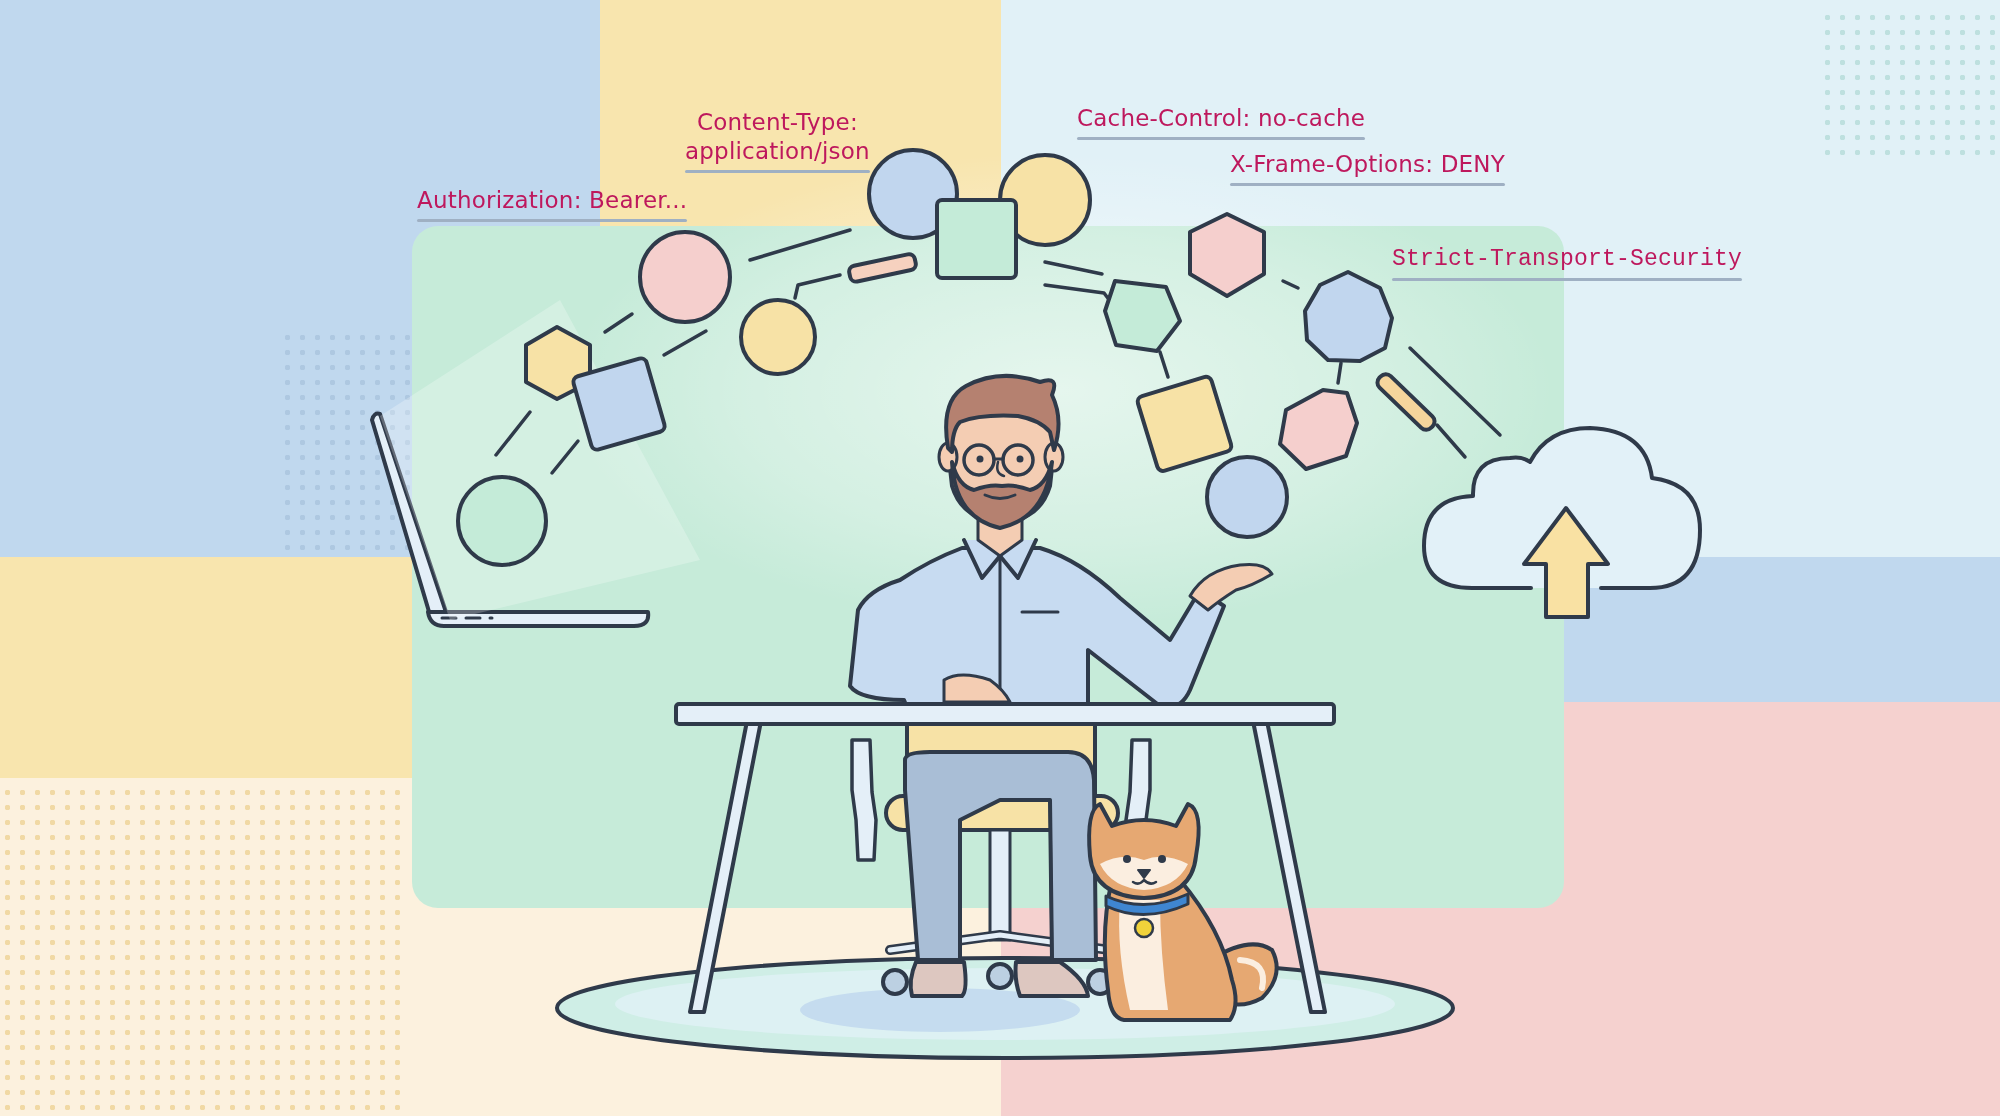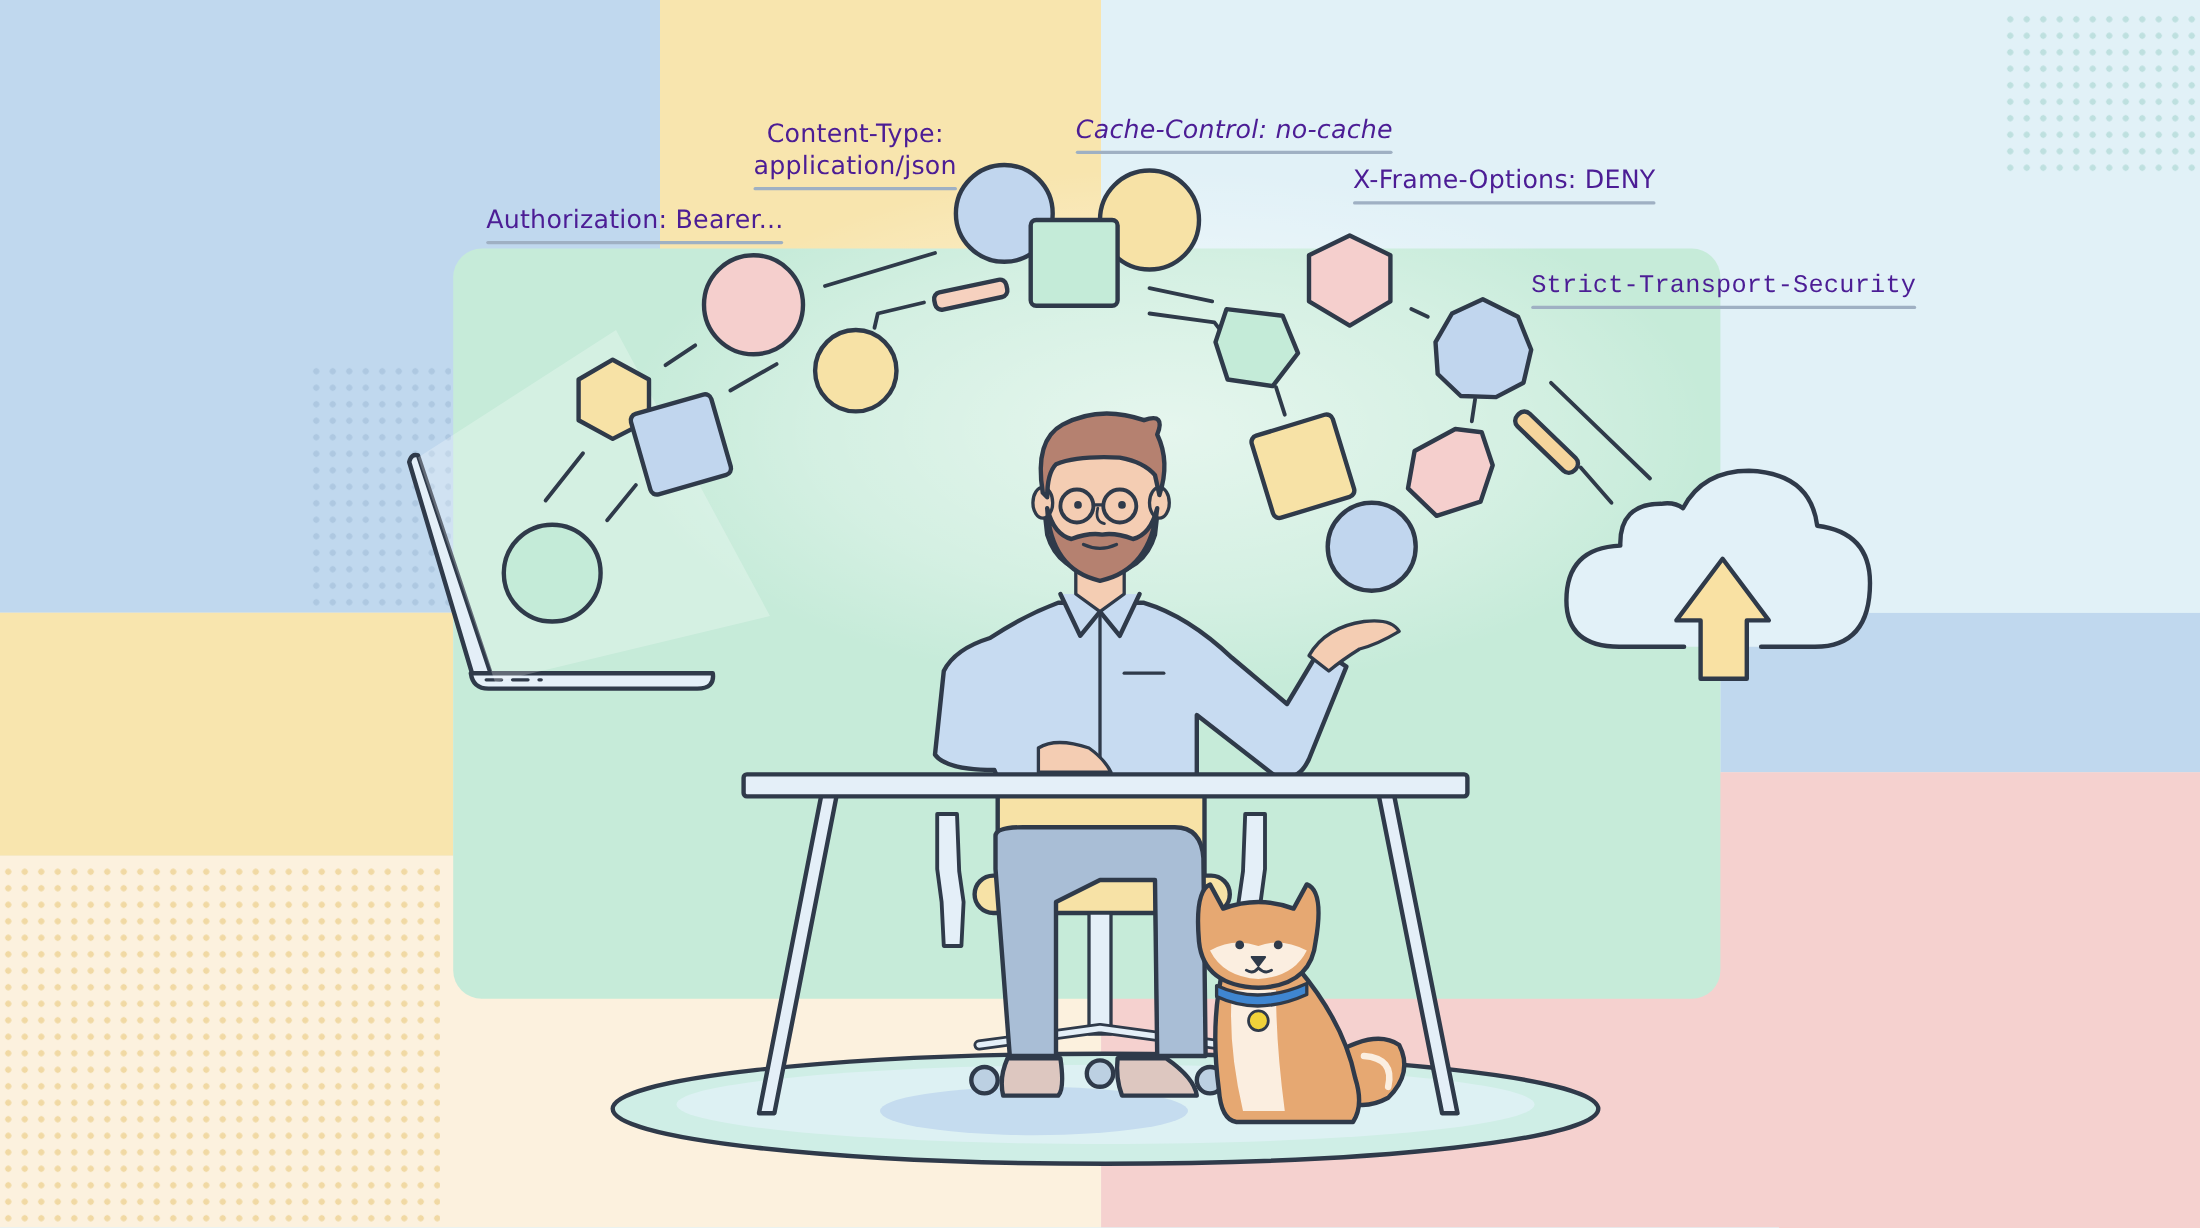--- a/index.html
+++ b/index.html
@@ -1,19 +1,19 @@
 <!DOCTYPE html>
 <html><head>
 <meta charset="utf-8">
 <style>
   html, body { margin:0; padding:0; }
   body { width:2000px; height:1116px; overflow:hidden; position:relative; font-family:"DejaVu Sans", "Liberation Sans", sans-serif; background:#e2f2f7; }
   .blk { position:absolute; }
   .dots { position:absolute; background-image: radial-gradient(circle, var(--dc) 2.6px, transparent 3px); background-size: 15px 15px; }
-  .label { position:absolute; color:#4c1d95; font-size:23px; letter-spacing:0.2px; white-space:nowrap; line-height:29px; }
+  .label { position:absolute; color:#be185d; font-size:23px; letter-spacing:0.2px; white-space:nowrap; line-height:29px; }
   .label .ul { display:block; height:3px; background:#9fb0c3; margin-top:4px; border-radius:2px; }
   svg { position:absolute; left:0; top:0; }
 </style>
 </head>
 <body>
 
 <div class="blk" style="left:0;top:0;width:600px;height:557px;background:#c0d8ee;"></div>
 <div class="blk" style="left:600px;top:0;width:401px;height:230px;background:#f8e5ae;"></div>
 <div class="blk" style="left:1001px;top:0;width:999px;height:557px;background:#e1f1f7;"></div>
 <div class="blk" style="left:0;top:557px;width:412px;height:221px;background:#f8e5ae;"></div>
@@ -160,32 +160,32 @@
       <circle cx="1162" cy="859" r="4" fill="#2f3a4a" stroke="none"></circle>
       <path d="M 1138 870 L 1150 870 L 1144 878 Z" fill="#2f3a4a" stroke-width="2"></path>
       <path d="M 1133 882 Q 1139 886 1144 880 Q 1150 886 1156 882" fill="none" stroke-width="2.5"></path>
 
       <path d="M 1106 896 Q 1144 914 1188 894 L 1188 904 Q 1144 924 1106 906 Z" fill="#3f86d1" stroke-width="3"></path>
       <circle cx="1144" cy="928" r="9" fill="#f0d23a" stroke-width="2.5"></circle>
     </g>
   </g>
 </svg>
 
-<div class="label" style="left:417px;top:186px;margin-left:25px;">
+<div class="label" style="left:417px;top:186px;">
   <span>Authorization: Bearer...</span>
   <span class="ul"></span>
 </div>
 
 <div class="label" style="left:685px;top:108px;text-align:center;">
   <span style="display:block">Content-Type:</span>
   <span style="display:block">application/json</span>
   <span class="ul"></span>
 </div>
 
-<div class="label" style="left:978px;top:104px;font-style:italic;">
+<div class="label" style="left:1077px;top:104px;">
   <span>Cache-Control: no-cache</span>
   <span class="ul"></span>
 </div>
 
 <div class="label" style="left:1230px;top:150px;">
   <span>X-Frame-Options: DENY</span>
   <span class="ul"></span>
 </div>
 
 <div class="label" style="left:1392px;top:245px;font-family:Liberation Mono, monospace;">

